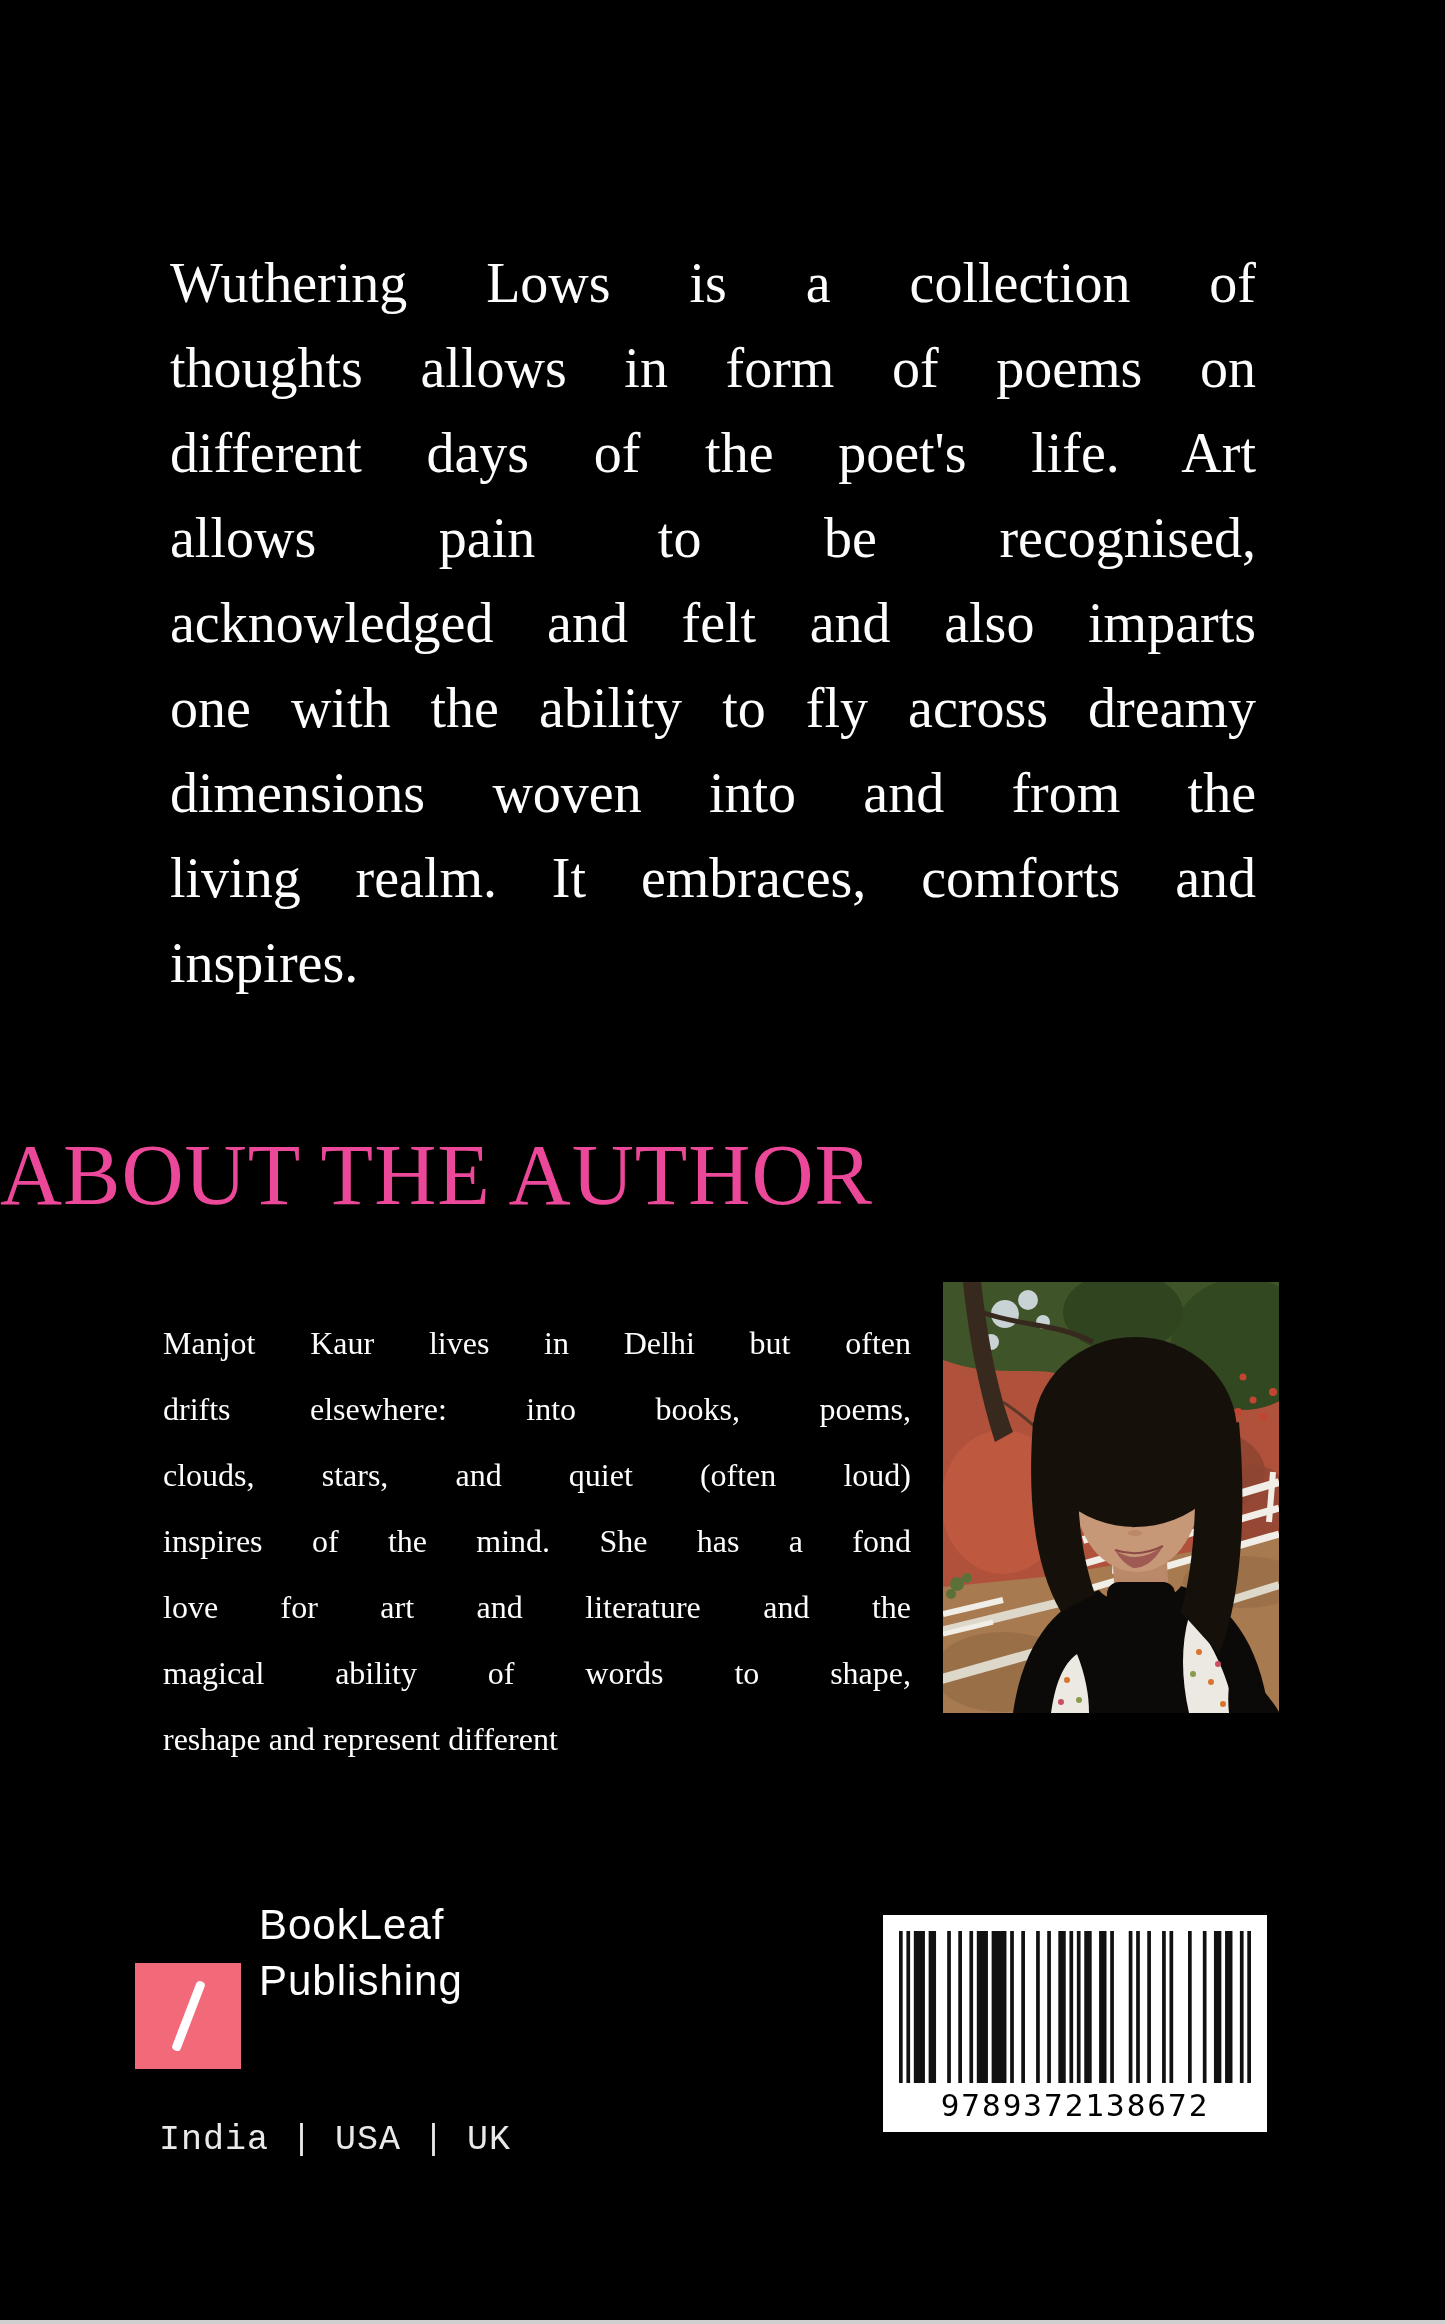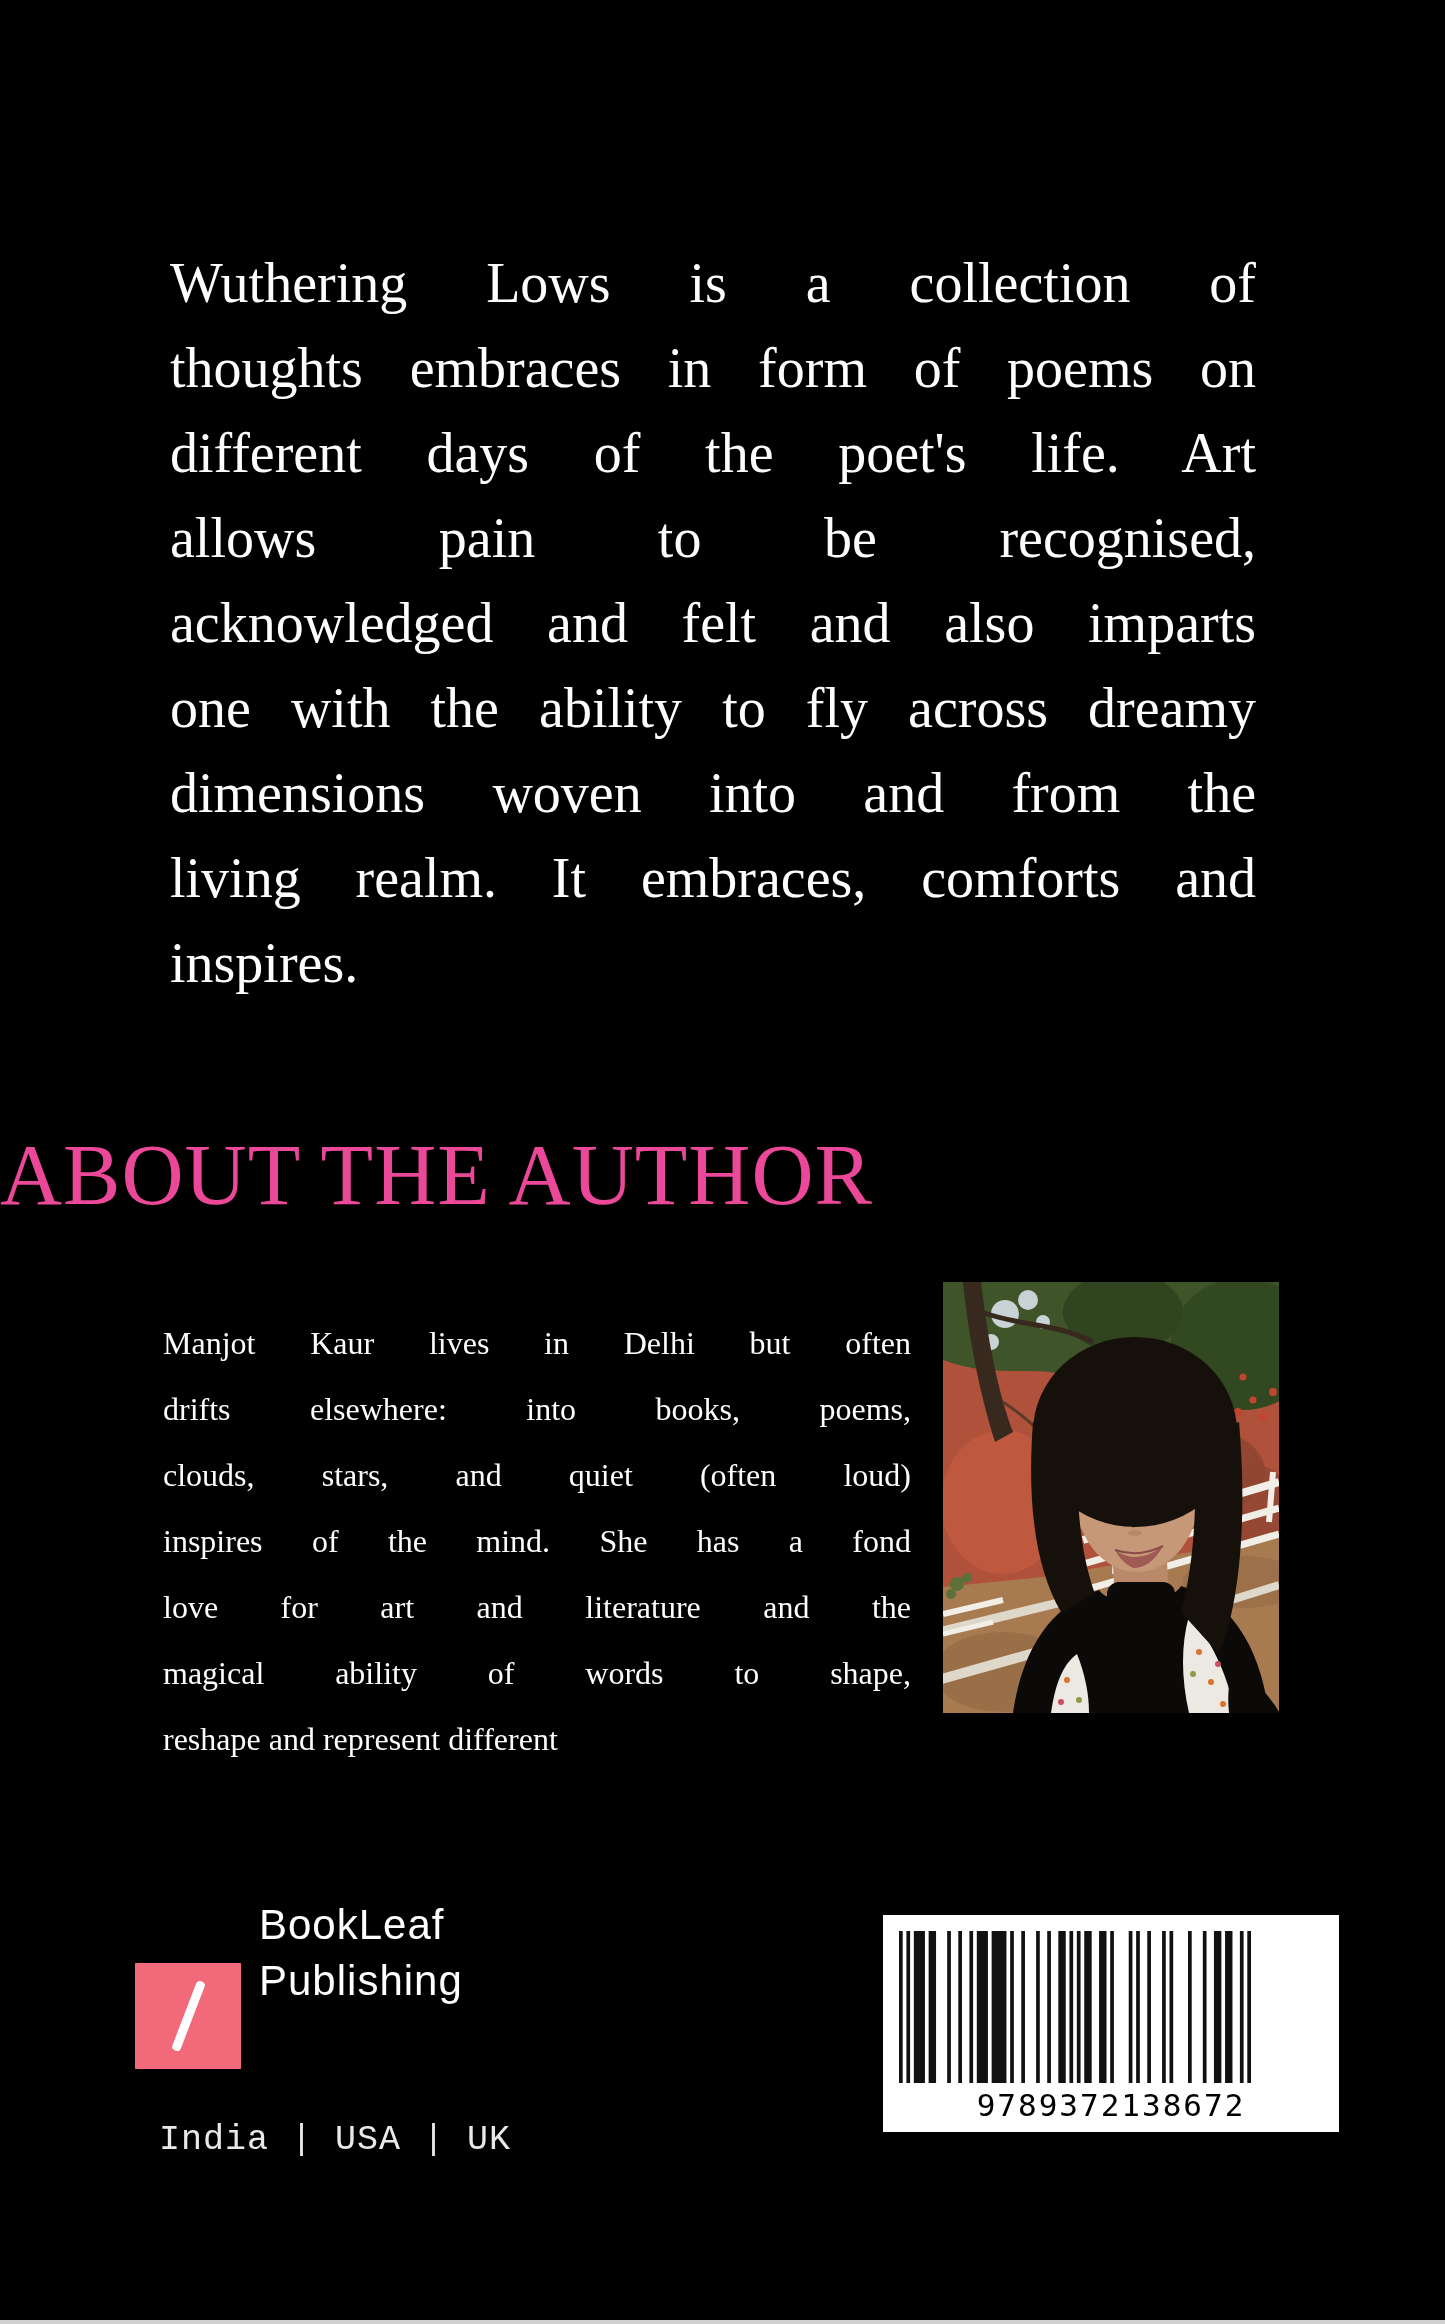--- a/index.html
+++ b/index.html
@@ -34,38 +34,38 @@
   .logo-slash { position:absolute; left:49px; top:16px; width:9px; height:74px;
     background:#fff; border-radius:4px; transform:rotate(21deg); }
   .logo-name { position:absolute; left:259px; top:1897px;
     font-family:"Liberation Sans","DejaVu Sans",sans-serif; font-weight:400;
     font-size:42px; line-height:56px; color:#fff; letter-spacing:1px; }
   .logo-regions { position:absolute; left:135px; top:2092px; width:400px;
     text-align:center; font-family:Liberation Mono, monospace;
     font-size:35px; color:#e9e9e9; letter-spacing:1px;margin-top:28px; }
 
   
-  .barcode { position:absolute; left:883px; top:1915px; width:456px; height:217px;
+  .barcode { position:absolute; left:883px; top:1915px; width:384px; height:217px;
     background:#fff; }
   .barcode .bars { position:absolute; left:16px; top:16px; width:352px; height:152px; }
   .barcode-number { position:absolute; left:0; right:0; top:172px; text-align:center;
     font-family:"DejaVu Sans Mono","Liberation Mono",monospace; font-size:31px;
     letter-spacing:2px; color:#000; }
 
   .bottom-edge { position:absolute; left:0; right:0; bottom:0; height:4px;
     background:#cfcfcf; }
 </style>
 </head>
 <body>
 
 <div class="cover">
 
   <div class="synopsis">
       <div class="jline">Wuthering Lows is a collection of</div>
-      <div class="jline">thoughts embraces in form of poems on</div>
+      <div class="jline">thoughts allows in form of poems on</div>
       <div class="jline">different days of the poet's life. Art</div>
       <div class="jline">allows pain to be recognised,</div>
       <div class="jline">acknowledged and felt and also imparts</div>
       <div class="jline">one with the ability to fly across dreamy</div>
       <div class="jline">dimensions woven into and from the</div>
       <div class="jline">living realm. It embraces, comforts and</div>
       <div class="jline">inspires.</div>
     </div>
 
   <div class="about-heading">ABOUT THE AUTHOR</div>

